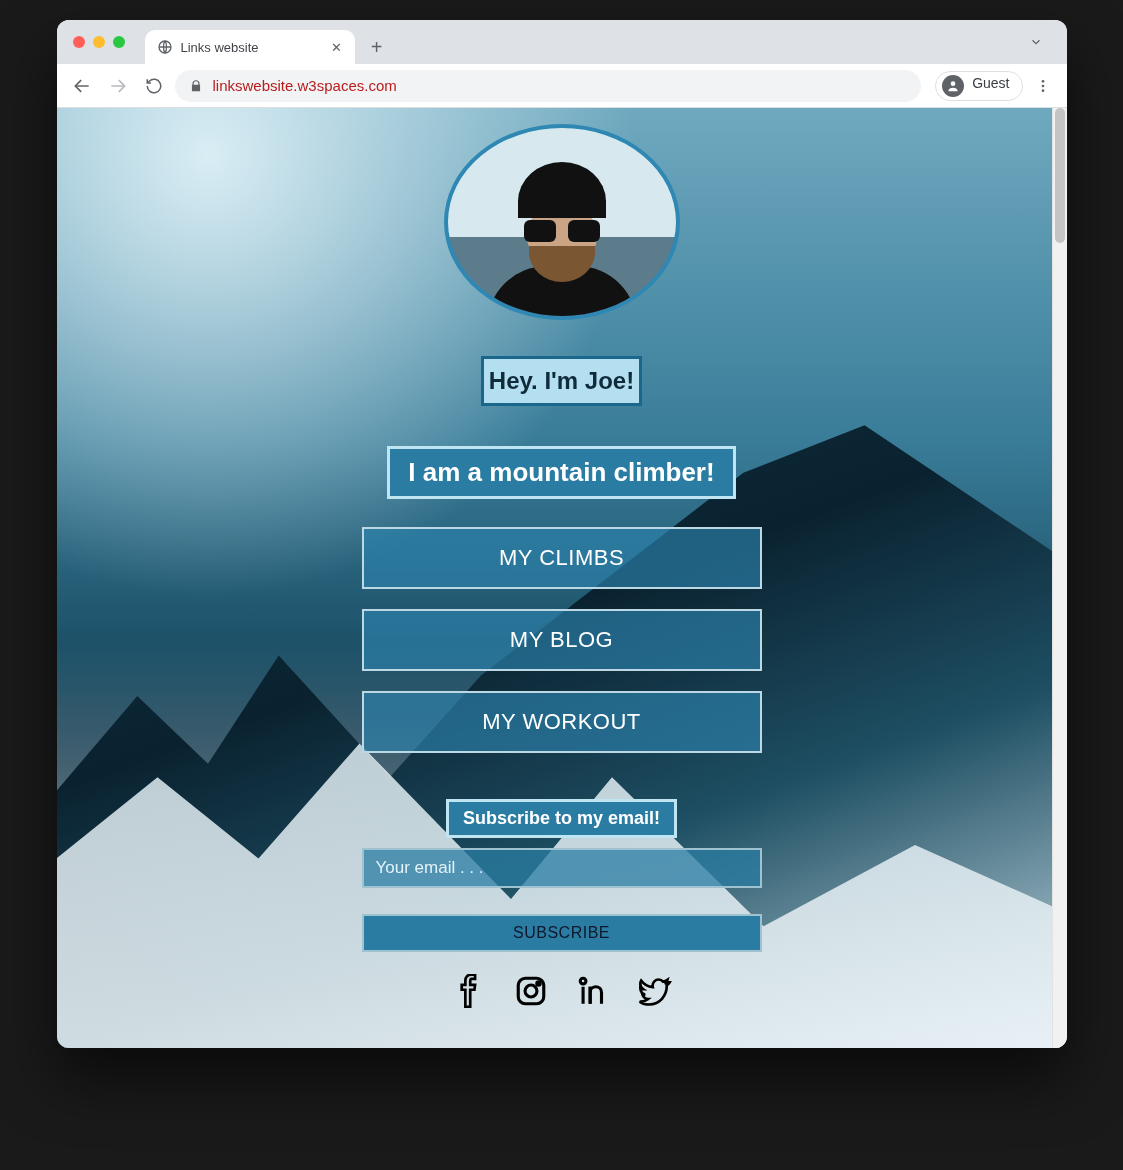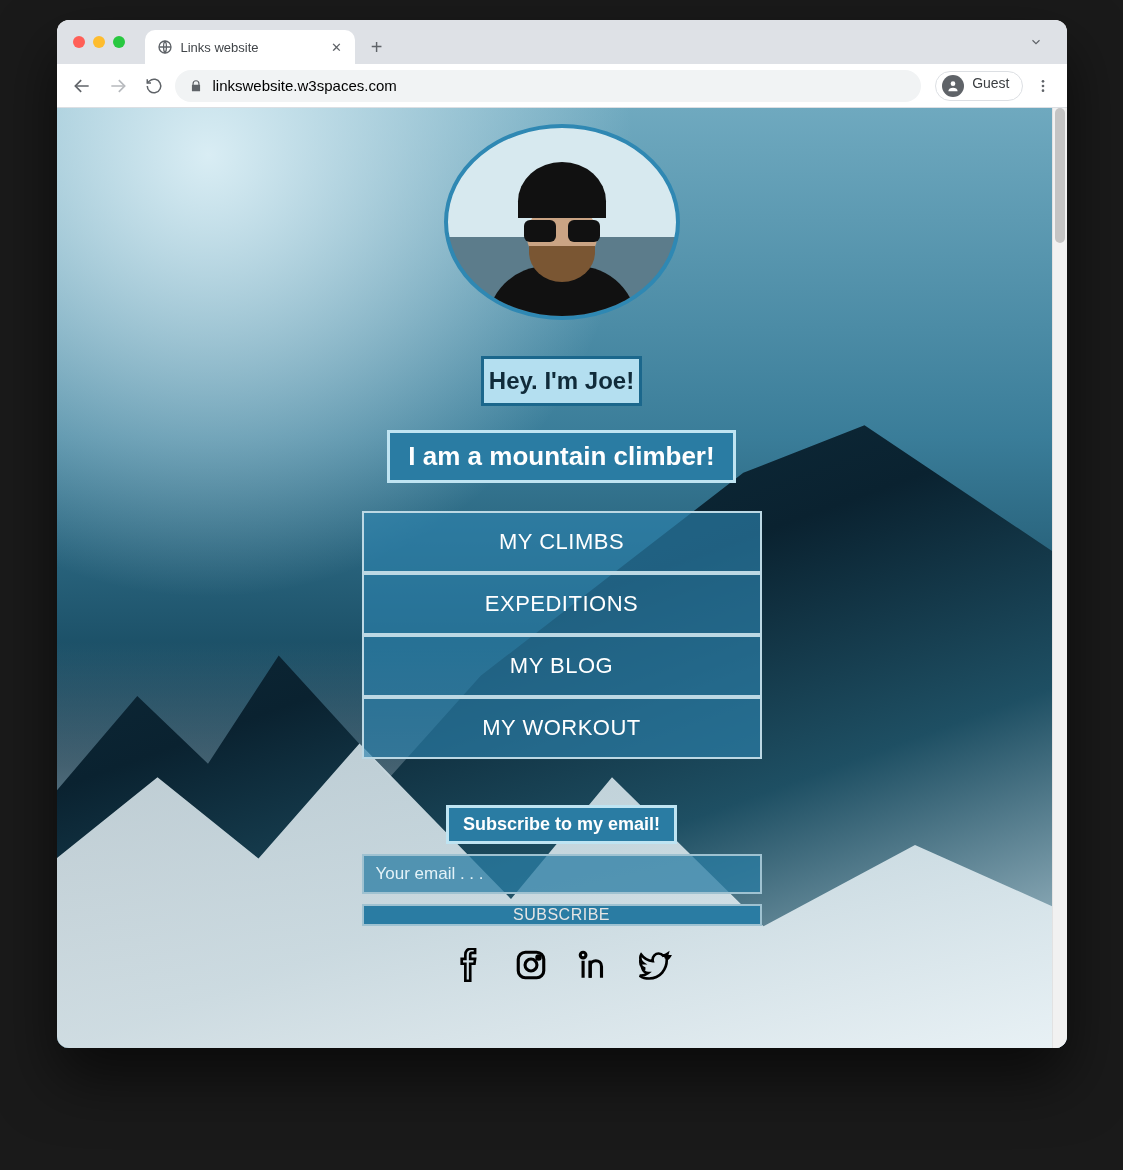--- a/index.html
+++ b/index.html
@@ -66,21 +66,21 @@
     background:#fff;
     display:flex; align-items:center;
     gap:6px; padding: 0 10px;
     border-bottom: 1px solid #dcdfe3;
   }
   .nav-btn{width:30px;height:30px;display:flex;align-items:center;justify-content:center;color:#5f6368;border-radius:50%;}
   .nav-btn.disabled{color:#b6b9bd;}
   .address-bar{
     flex:1; display:flex; align-items:center; gap:10px;
     background:#f1f3f4; height:32px; border-radius:16px;
-    padding:0 14px; color:#000000; font-size:15px;
+    padding:0 14px; color:#b91c1c; font-size:15px;
   }
   .address-bar .lock svg{display:block;}
   .guest-chip{
     display:flex;align-items:flex-start;gap:8px;
     border:1px solid #dcdfe3; border-radius:16px;
     padding:3px 12px 3px 6px; color:#3c4043; font-size:14px; margin-left:8px;
   }
   .guest-chip .avatar-ic{width:22px;height:22px;border-radius:50%;background:#5f6368;display:flex;align-items:center;justify-content:center;}
   .kebab{width:28px;display:flex;align-items:center;justify-content:center;color:#5f6368;}
 
@@ -142,57 +142,57 @@
   .greet-box{
     margin-top: 36px;
     background:#b4dff0;
     color:#102b3a;
     border:3px solid #1b678c;
     padding:8px 5px;
     font-weight:700;
     font-size:24px;
   }
   .tagline-box{
-    margin-top: 24px;
+    margin-top: 40px;
     background:#2a7ca3;
     color:#ffffff;
     border:3px solid #bfe4f2;
     padding:8px 18px;
     font-weight:700;
     font-size:26px;
   }
   .links-col{
     margin-top: 28px;
-    display:flex; flex-direction:column; 
+    display:flex; flex-direction:column; gap:20px;
     width: 400px;
   }
   .link-btn{
     background: rgba(44,131,173,.65);
     color:#fff;
     border:2px solid #bcd8e4;
     text-align:center;
     padding: 16px 10px;
     font-size:22px;
     font-weight:500;
     letter-spacing:.5px;
   }
   .sub-label{
     margin-top: 46px;
     background:#2a7ca3; color:#fff; border:3px solid #bfe4f2;
     padding:6px 14px; font-weight:700; font-size:18px;
   }
-  .form-col{margin-top:10px;display:flex;flex-direction:column;gap:10px;width:400px;}
+  .form-col{margin-top:10px;display:flex;flex-direction:column;gap:26px;width:400px;}
   .email-input{
     background: rgba(42,124,163,.75); color:#fff;
     border:2px solid #9fc2d1; padding:8px 12px; font-size:17px; outline:none;
   }
   .email-input::placeholder{color:#e3f2f8;font-size:17px;}
   .sub-btn{
-    background:#2a7ca3; color:#e5e5e5; border:2px solid #9fc2d1;
-    font-size:16px; letter-spacing:.5px;
+    background:#2a7ca3; color:#0f172a; border:2px solid #9fc2d1;
+    padding:8px; font-size:16px; letter-spacing:.5px;
   }
   .social-row{margin-top:22px;display:flex;gap:28px;align-items:center;}
   .social-row .ic{width:34px;height:34px;display:flex;align-items:center;justify-content:center;}
   .social-row svg{display:block;}
 </style>
 </head>
 <body>
 
 <div class="browser-window">
 
@@ -293,21 +293,20 @@
       <div class="greet-box">
         <span>Hey. I'm Joe!</span>
       </div>
 
       <div class="tagline-box">
         <span>I am a mountain climber!</span>
       </div>
 
       <div class="links-col">
         <a class="link-btn"><span>MY CLIMBS</span></a>
-        <a class="link-btn"><span>EXPEDITIONS</span></a>
         <a class="link-btn"><span>MY BLOG</span></a>
         <a class="link-btn"><span>MY WORKOUT</span></a>
       </div>
 
       <div class="sub-label">
         <span>Subscribe to my email!</span>
       </div>
 
       <div class="form-col">
         <input class="email-input" type="email" placeholder="Your email . . ." style="">

